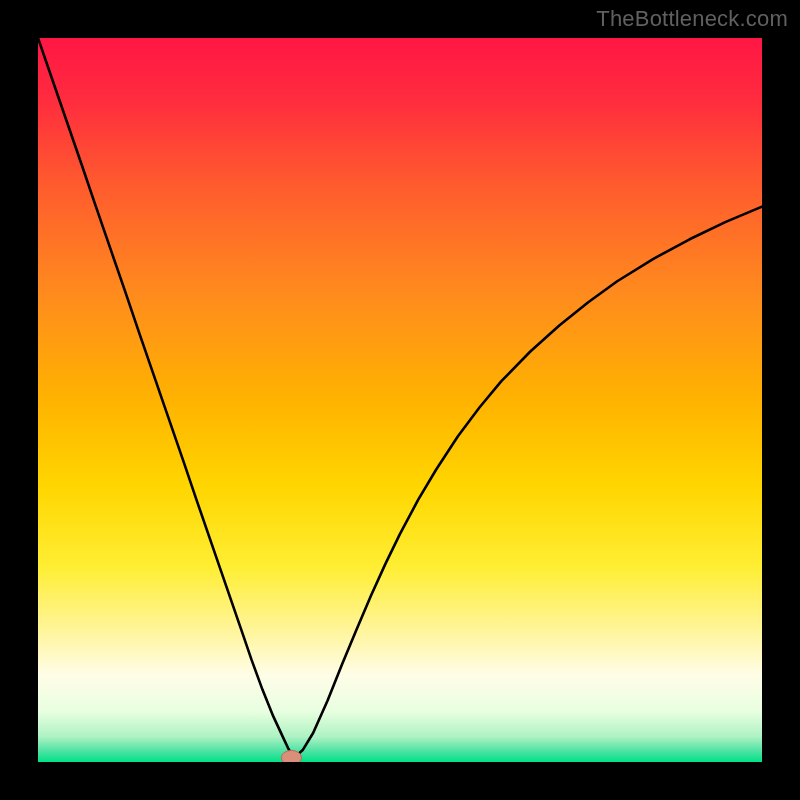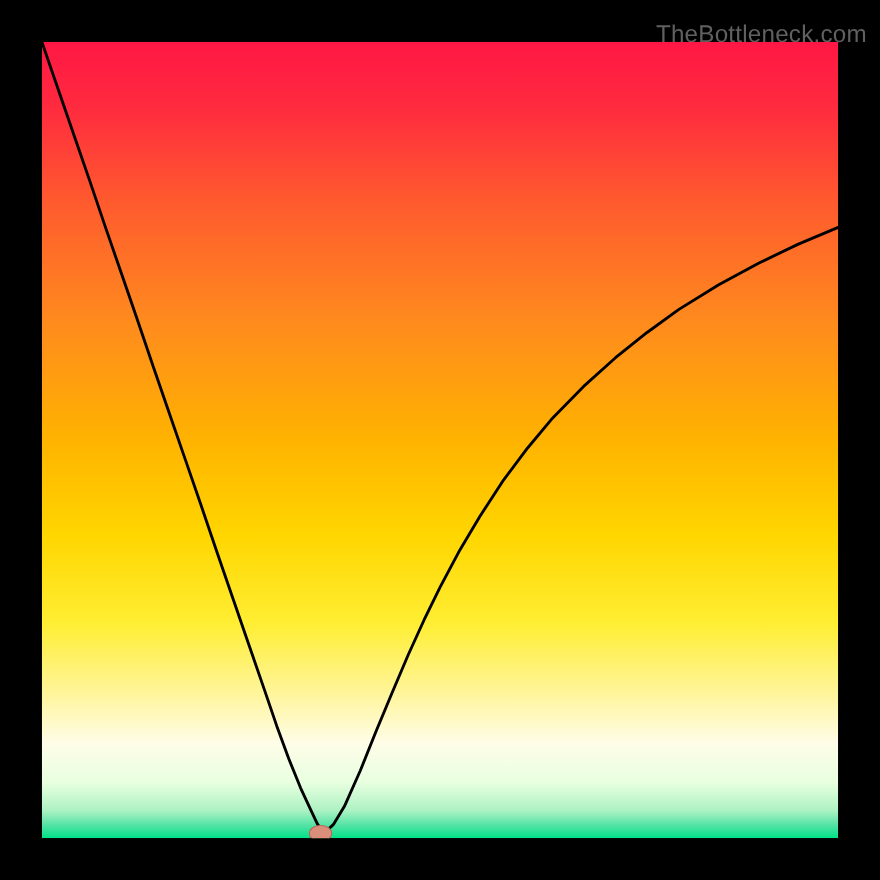--- a/index.html
+++ b/index.html
@@ -21,21 +21,21 @@
   }
   .plot {
     position: absolute;
     left: 38px;
     top: 38px;
     width: 724px;
     height: 724px;
   }
   .attribution {
     position: absolute;
-    top: 18px;
+    top: 6px;
     right: 12px;
     font-size: 22px;
     font-weight: 500;
     color: #606060;
     letter-spacing: 0.2px;
   }
   svg { display: block; }
 </style>
 </head>
 <body>

